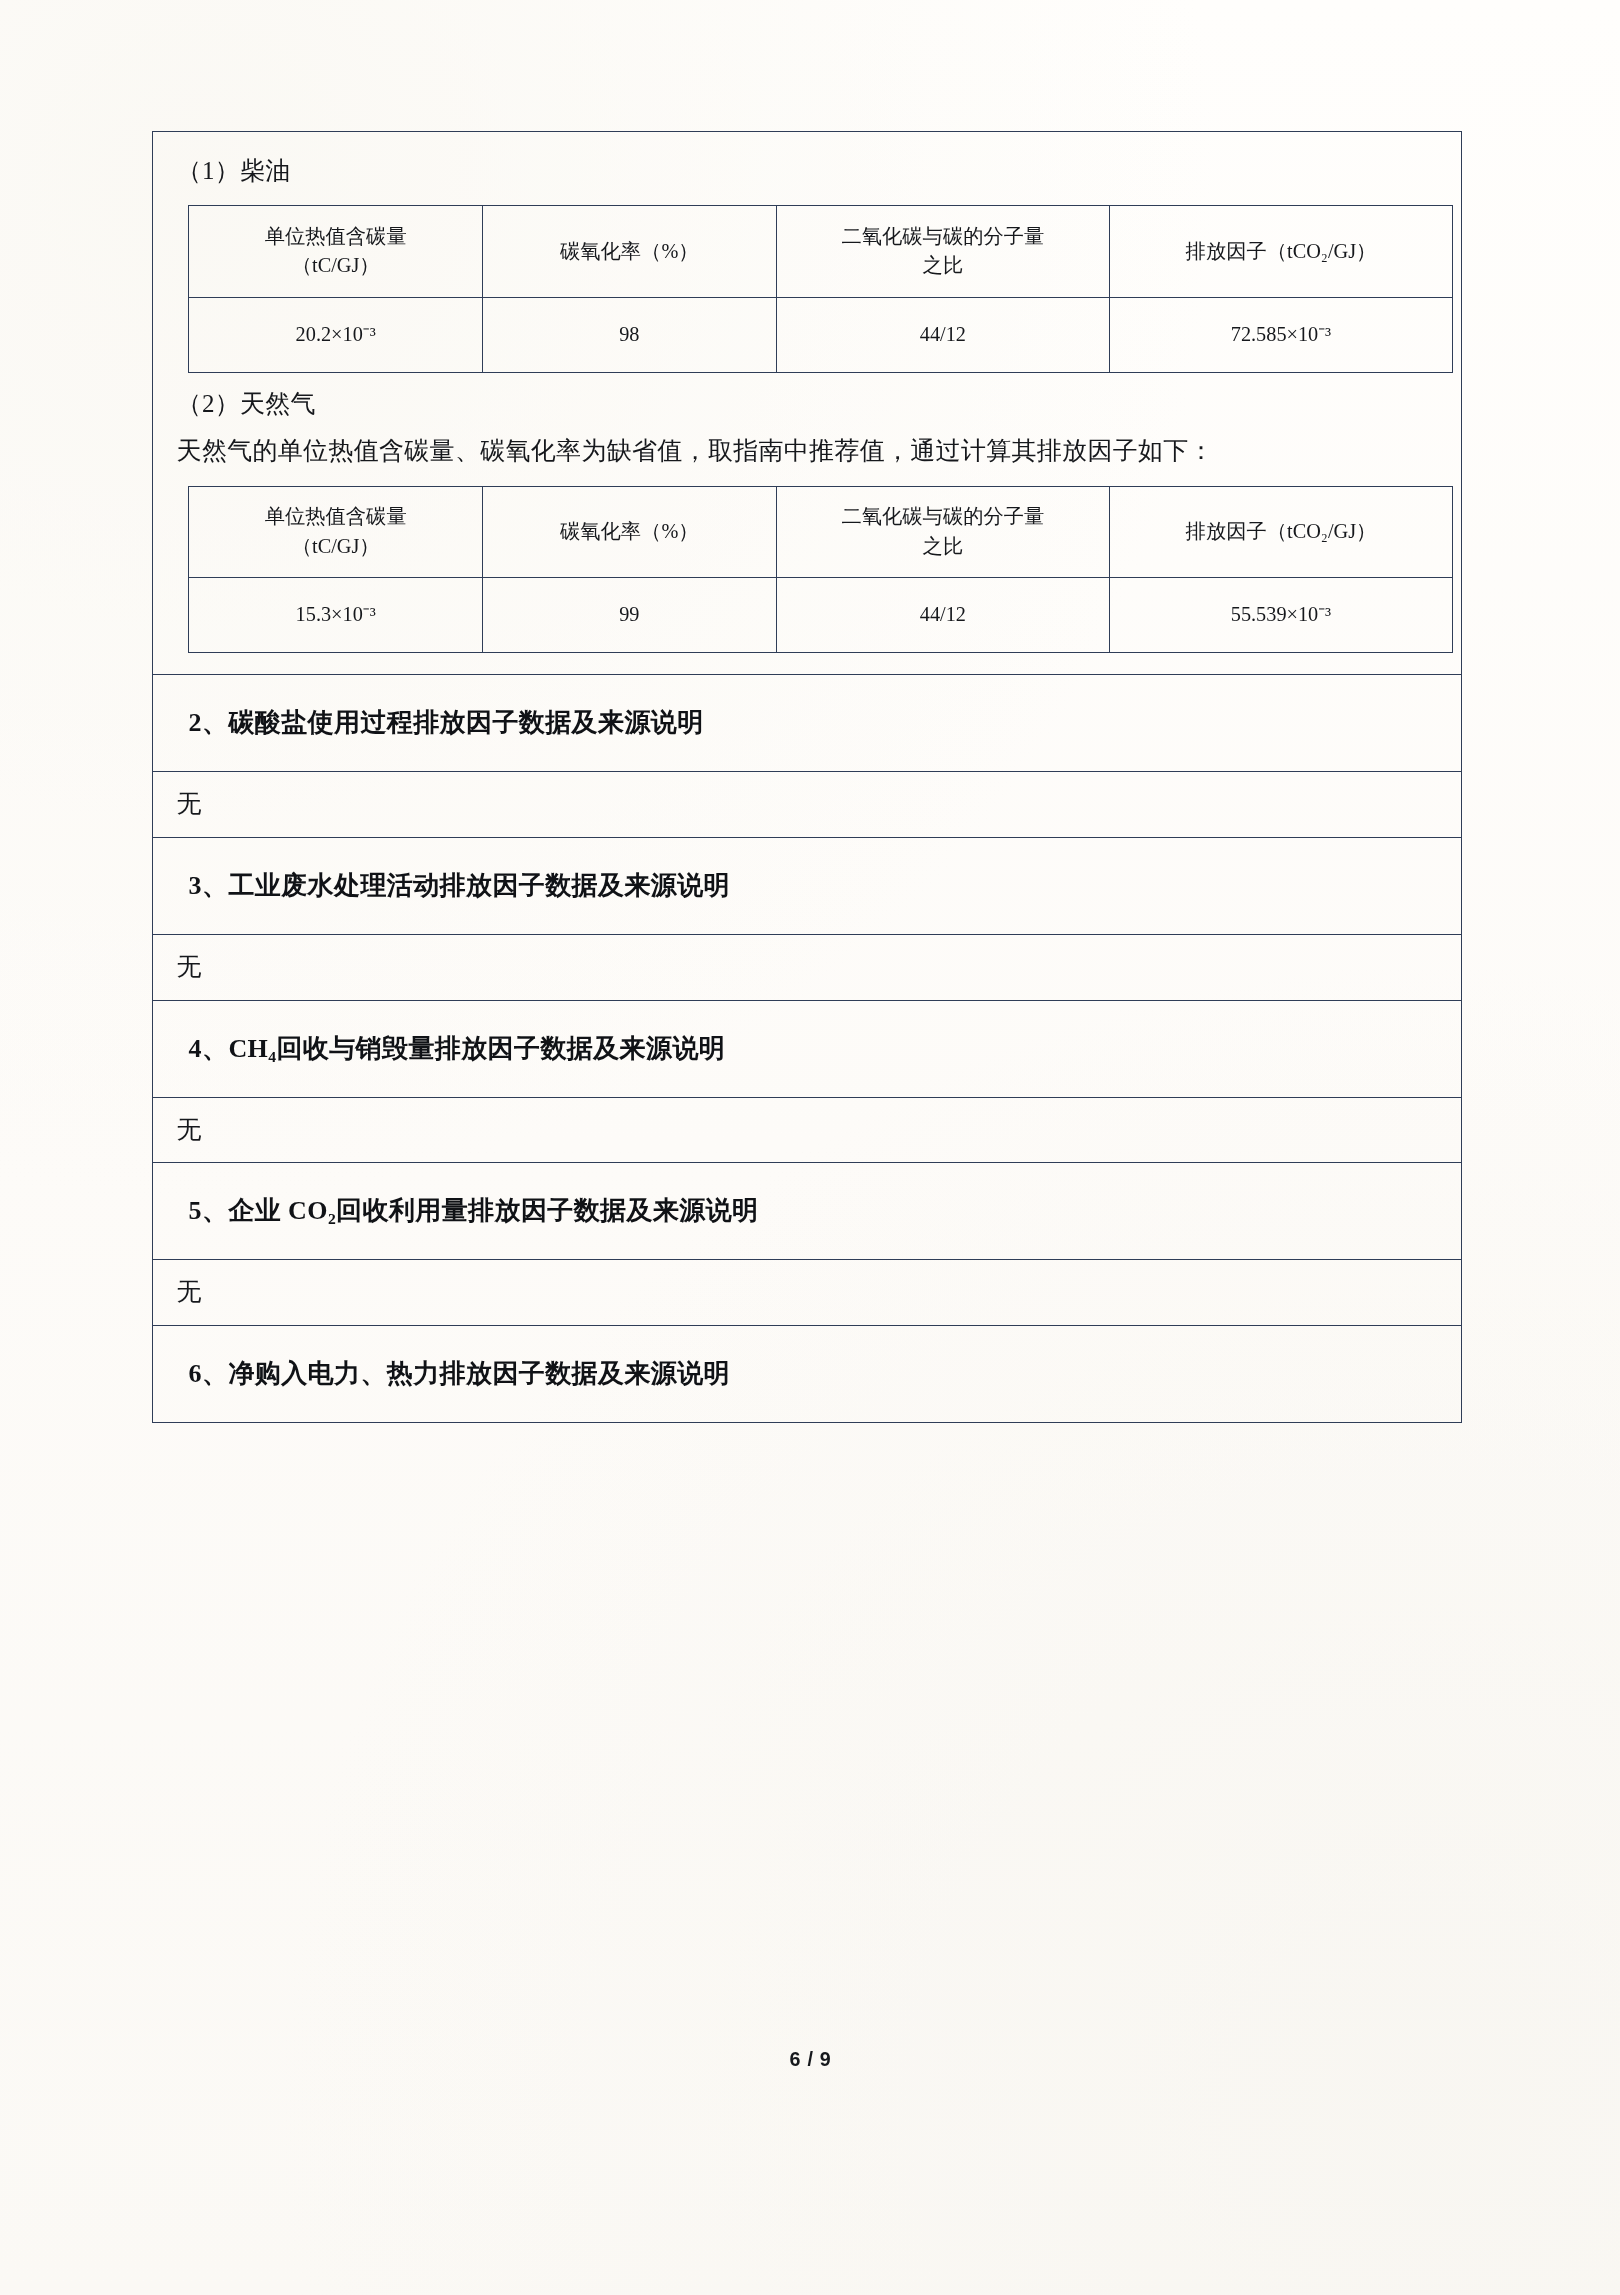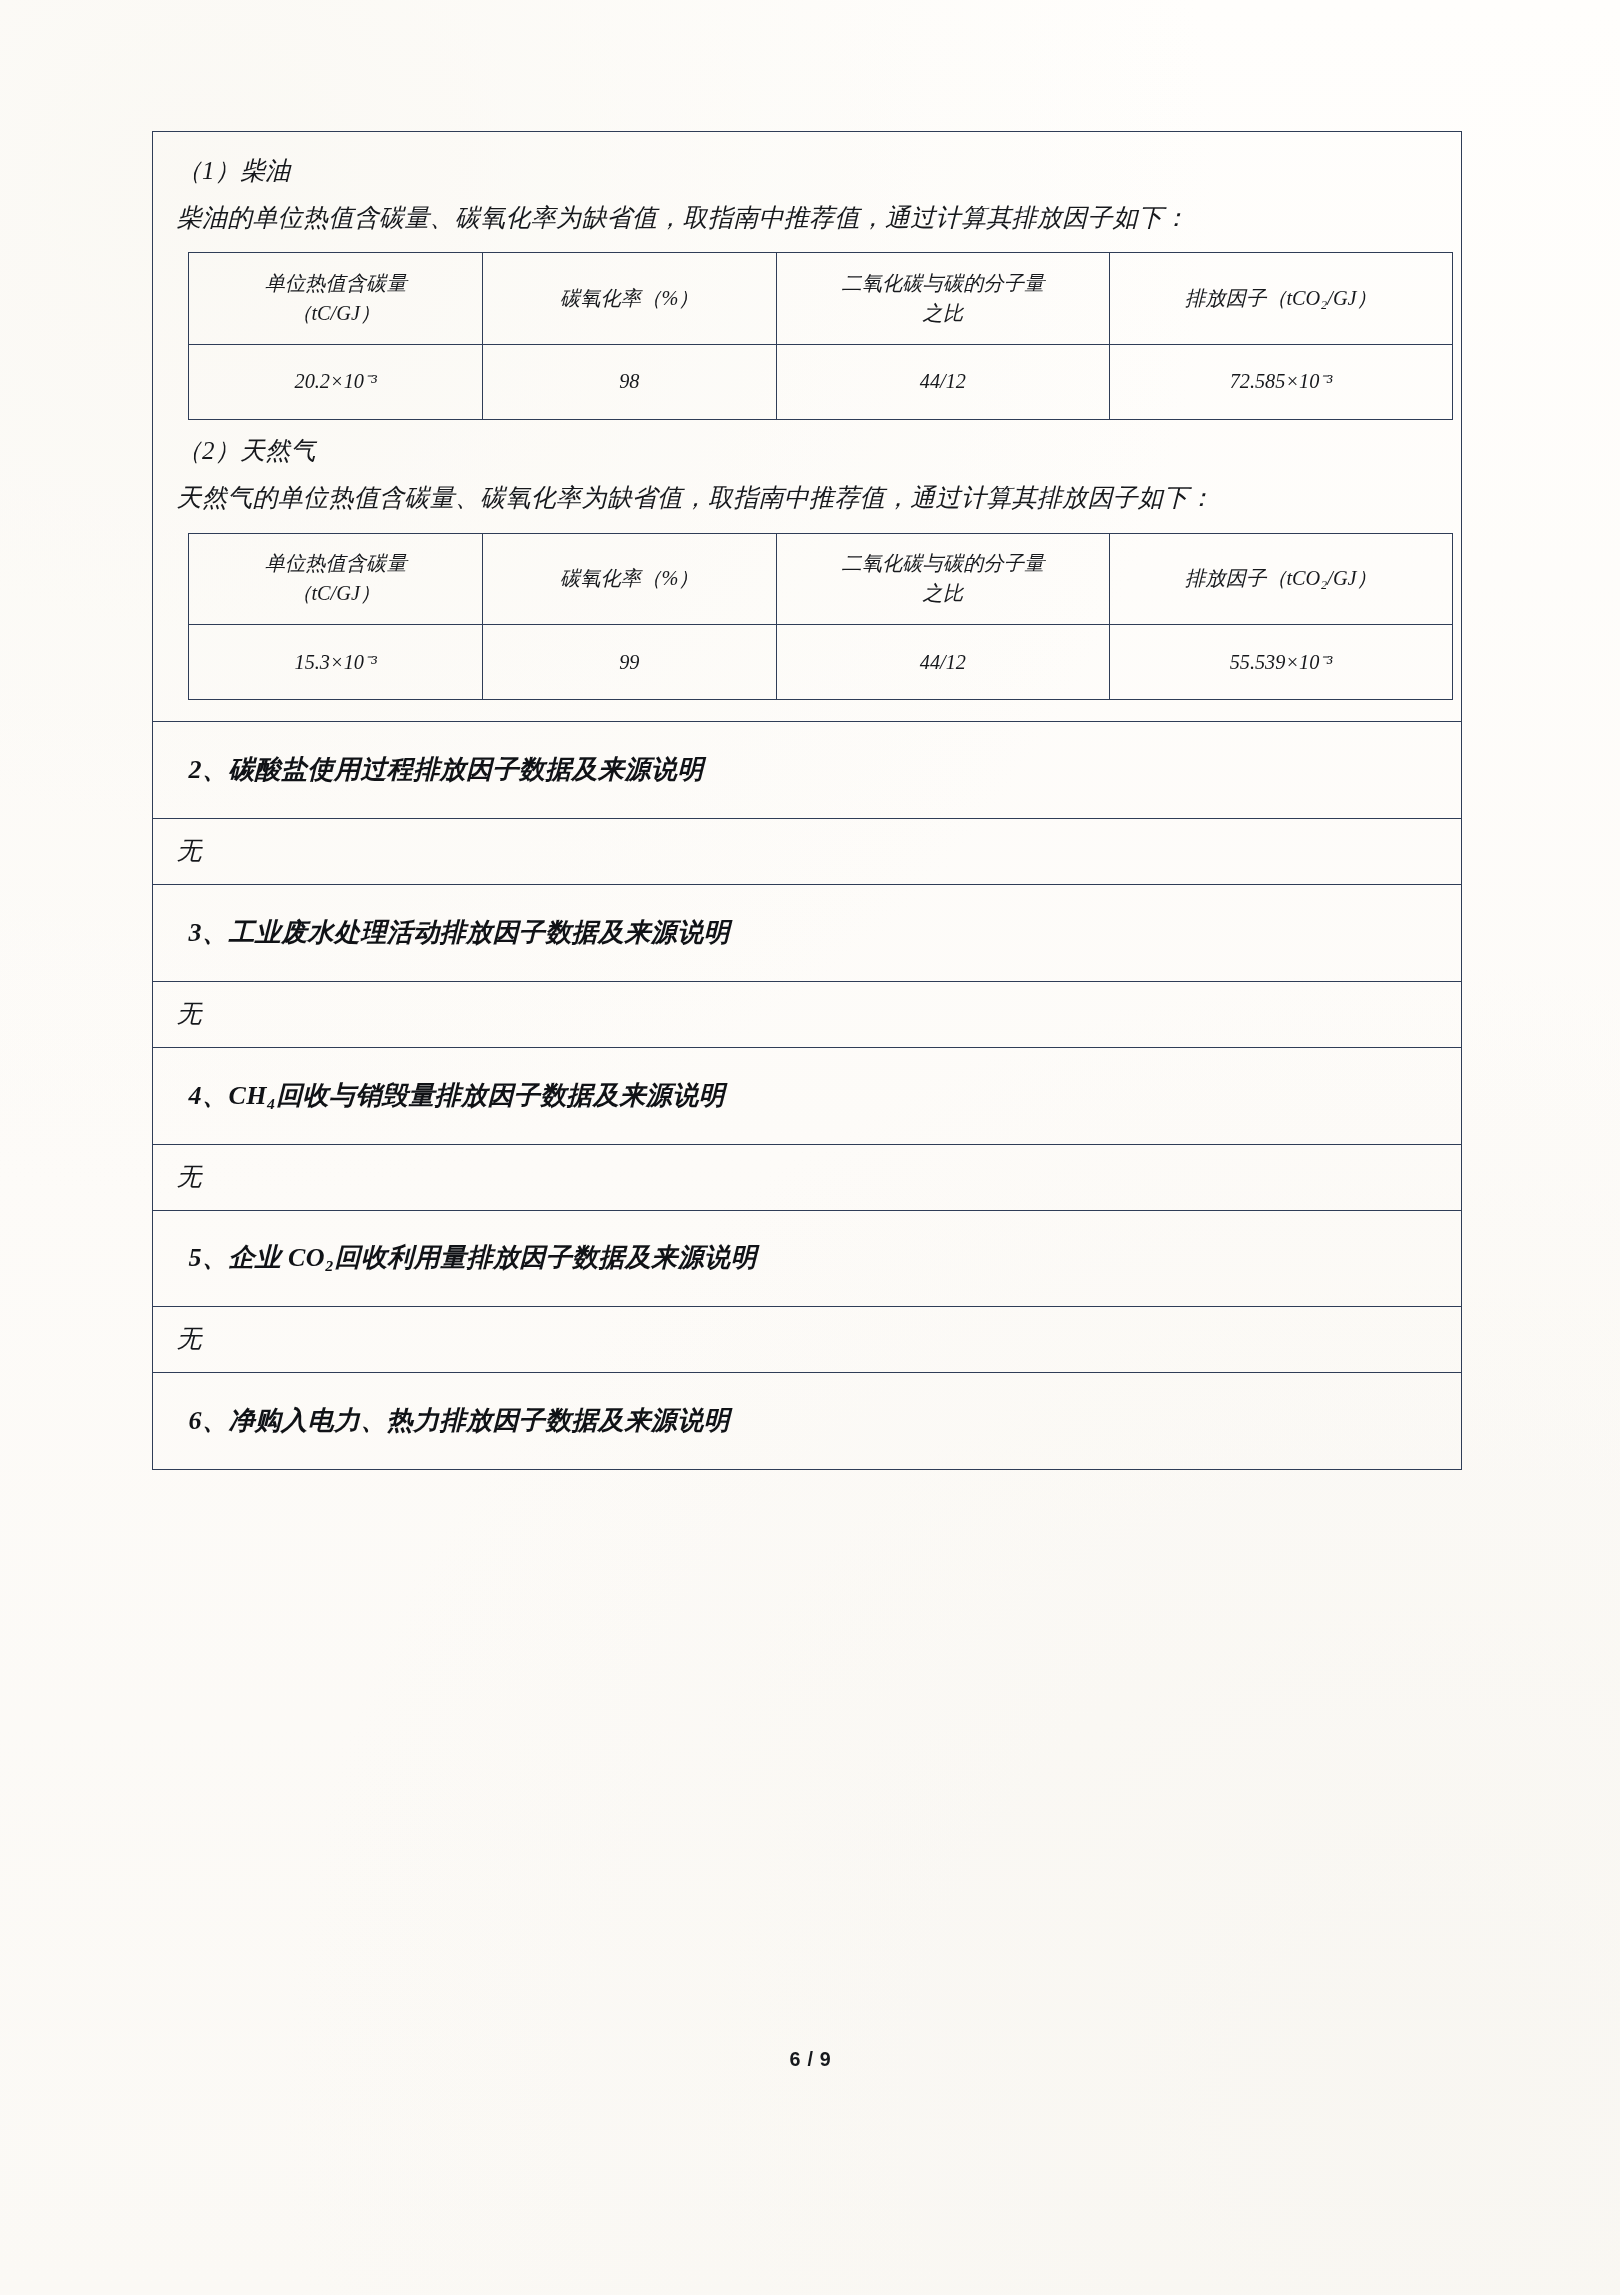--- a/index.html
+++ b/index.html
@@ -36,21 +36,20 @@
     top: 131px;
     width: 1310px;
     border: 1.3px solid #2f3d57;
     box-sizing: border-box;
     background: transparent;
   }
   .cell-block {
     border-bottom: 1.3px solid #2f3d57;
     box-sizing: border-box;
     padding: 17px 23.6px 19.7px 23.6px;
-    font-style: italic;
   }
   .cell-block:last-child {
     border-bottom: none;
   }
   .intro-block {
     padding: 17px 23.6px 11.8px 23.6px;
   }
   .para {
     font-size: 25px;
     line-height: 1.78;
@@ -125,21 +124,20 @@
 <body>
 
 <div class="page">
   <div class="paper-noise"></div>
 
   <div class="doc-frame">
 
     <div class="cell-block intro-block">
 
       <p class="para tight">（1）柴油</p>
-      <p class="para">柴油的单位热值含碳量、碳氧化率为缺省值，取指南中推荐值，通过计算其排放因子如下：</p>
 
       <table class="data-table">
         <thead>
           <tr>
             <th class="col1">
               <div>单位热值含碳量</div>
               <div>（tC/GJ）</div>
             </th>
             <th class="col2">
               <div>碳氧化率（%）</div>

